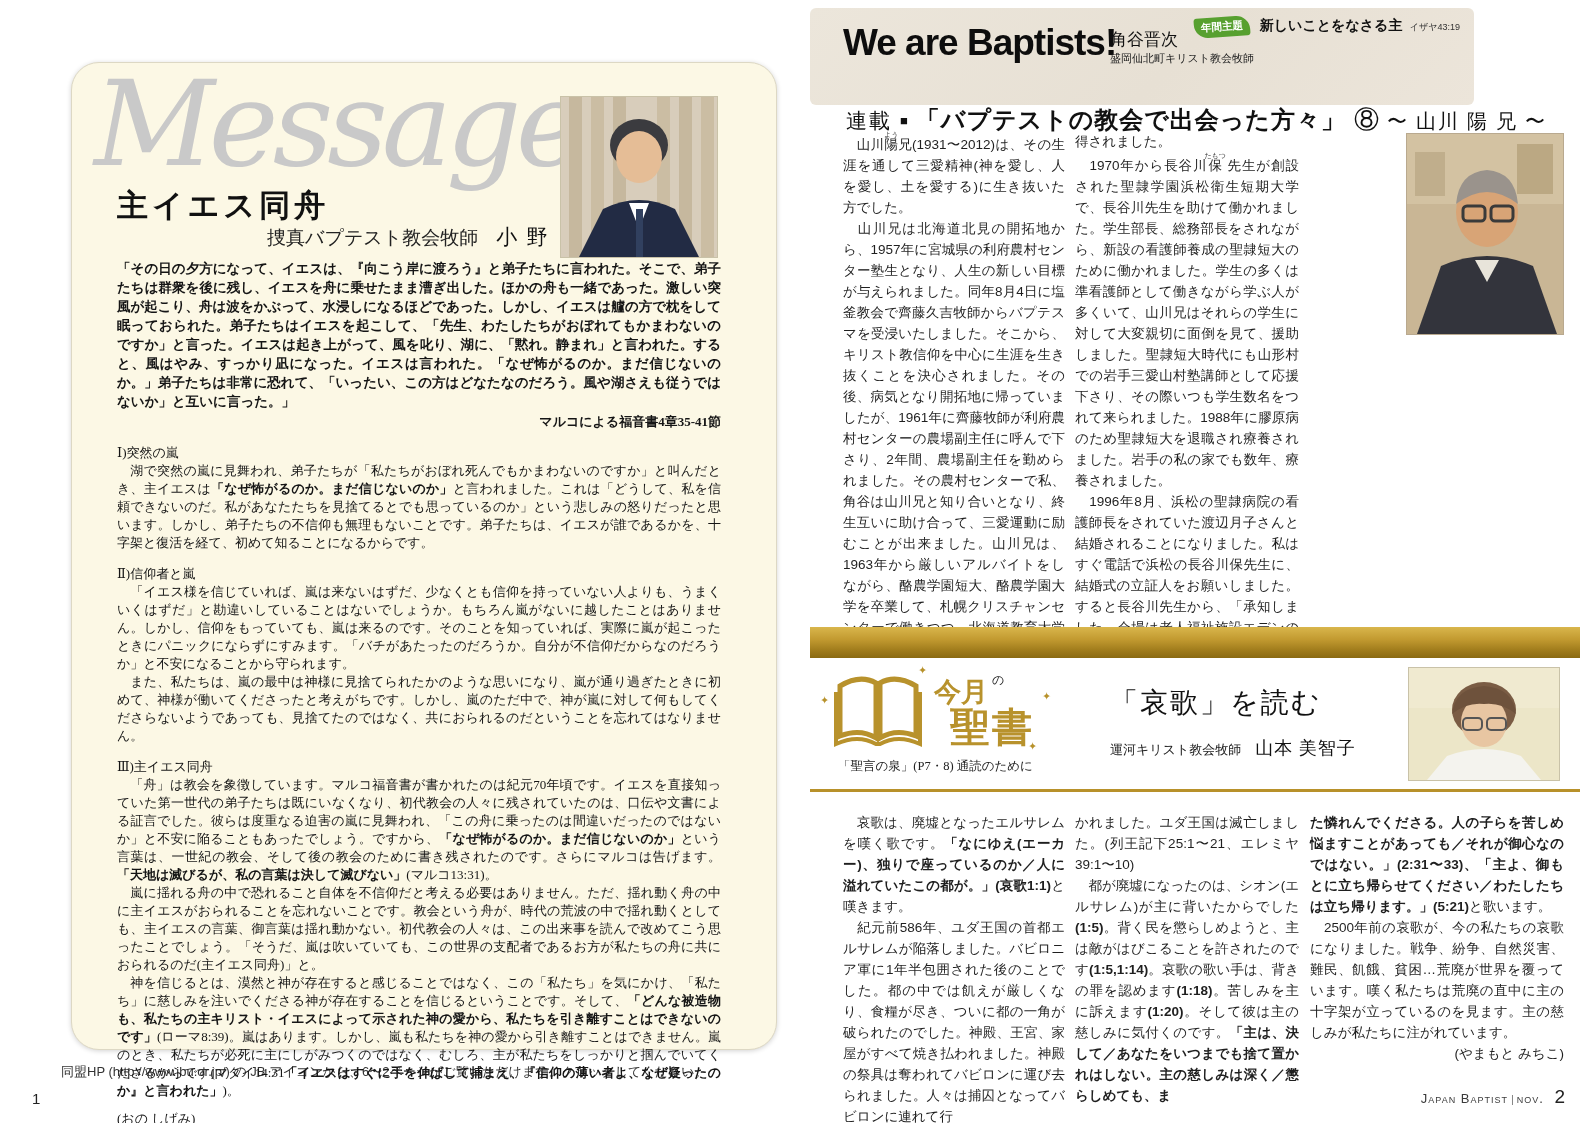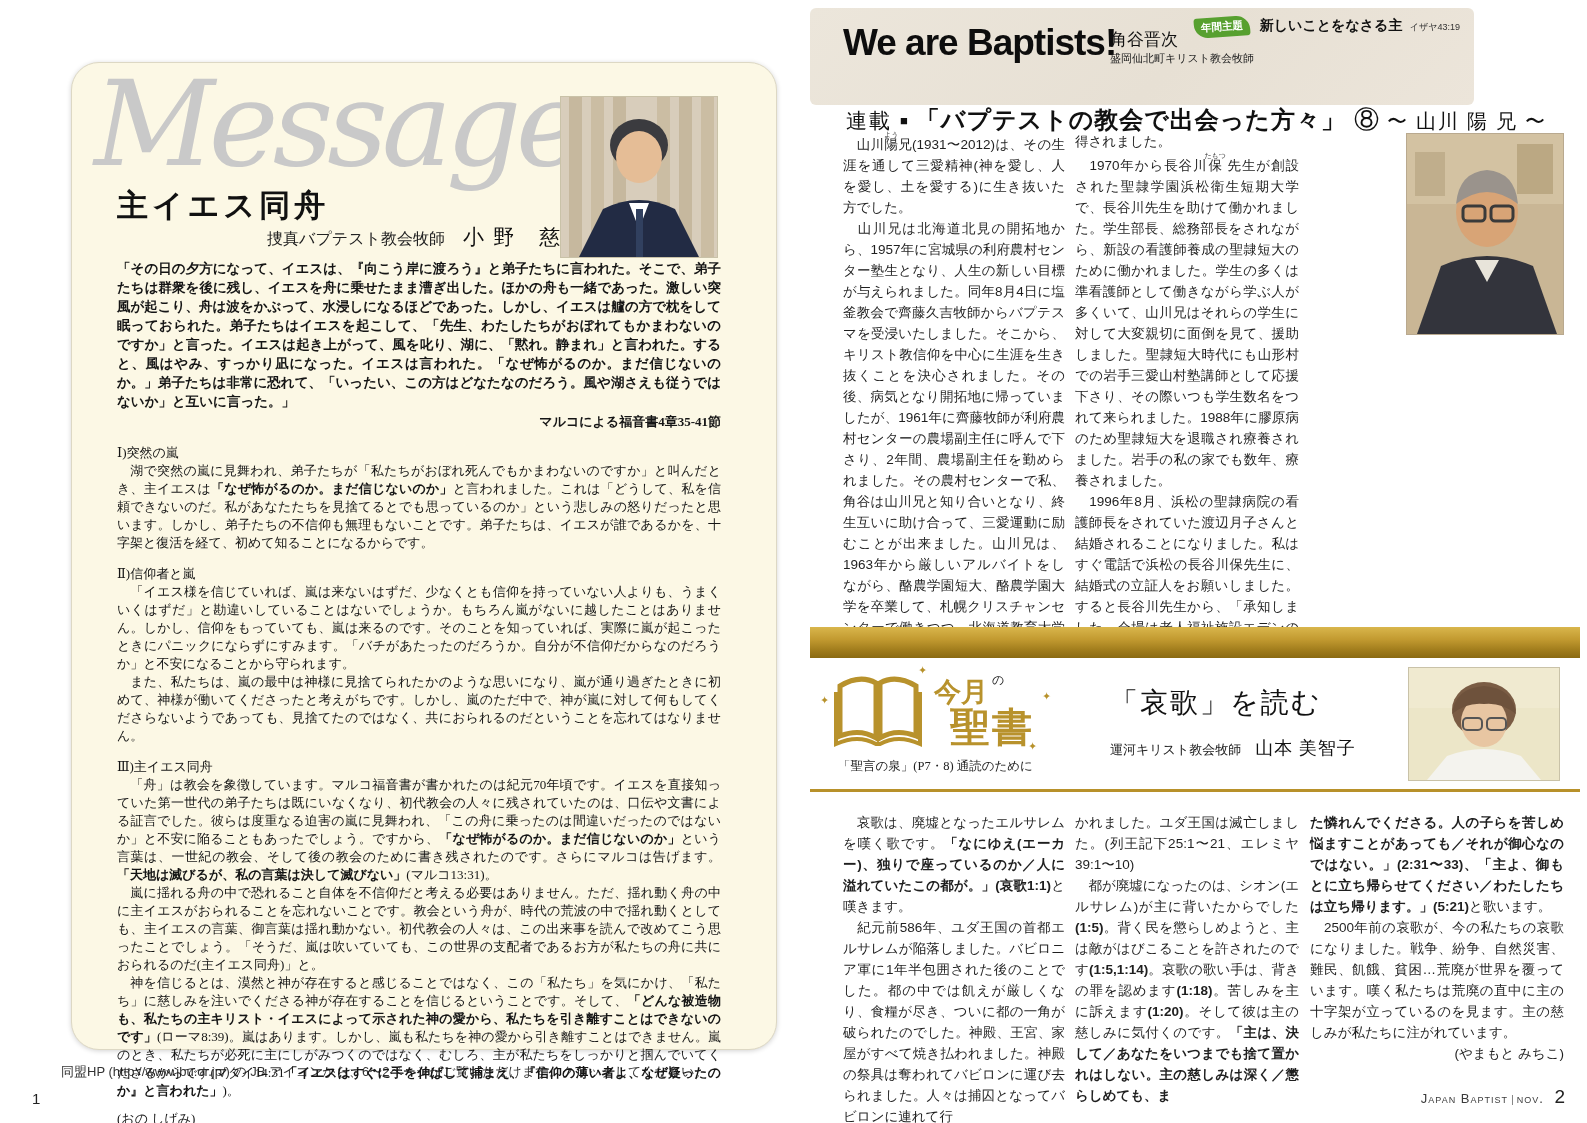--- a/index.html
+++ b/index.html
@@ -24,21 +24,21 @@
     position:absolute; left:22px; top:-8px; width:560px;
     font-family:"DejaVu Serif","Liberation Serif",serif; font-style:italic;
     font-size:118px; color:#c9c9c9; letter-spacing:-6px; z-index:1; user-select:none;
   }
   #message-title {
     position:absolute; left:45px; top:122px; z-index:2;
     font-family:"Liberation Serif","DejaVu Serif",serif; font-weight:bold;
     font-size:31px; letter-spacing:4px; color:#111;
   }
   #message-byline { position:absolute; left:195px; top:160px; z-index:2; white-space:nowrap; font-family:"Liberation Serif","DejaVu Serif",serif; }
-  #message-byline .role { font-size:16px; color:#222;margin-top:29px; }
+  #message-byline .role { font-size:19px; color:#222;margin-top:29px; }
   #message-byline .name { font-size:21px; color:#111; margin-left:14px; letter-spacing:2px; }
   #pastor-photo { position:absolute; left:488px; top:33px; width:158px; height:162px; border:1px solid #c9c2a8; z-index:2; }
   #msg-body {
     position:absolute; left:45px; top:196px; width:604px; z-index:2;
     font-family:"Liberation Serif","DejaVu Serif",serif; font-size:13px; line-height:18px; color:#151515;
   }
   #msg-body .scripture p { font-weight:bold; font-size:13.5px; line-height:19px; }
   #msg-body .scripture-ref { text-align:right; font-weight:bold; font-size:13px; margin-top:2px; }
   .msg-section-heading { margin-top:13px; font-size:13px; }
   .msg-sig { text-align:left; margin-top:10px; font-size:13px; }

